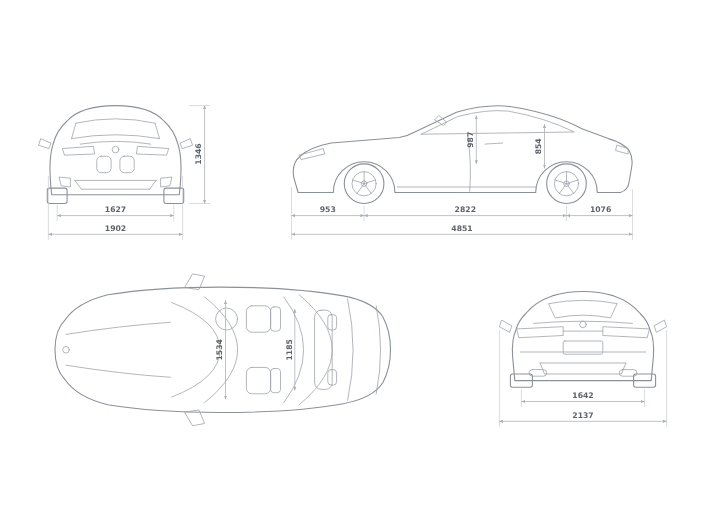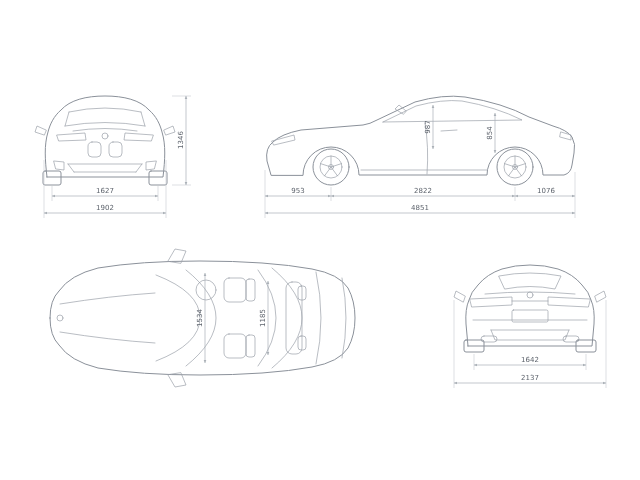--- a/index.html
+++ b/index.html
@@ -1,16 +1,16 @@
 <!DOCTYPE html>
 <html><head>
 <meta charset="utf-8">
 <style>
   html,body{margin:0;padding:0;background:#ffffff;}
-  .canvas{position:relative;width:640px;height:480px;background:#ffffff;overflow:hidden;}
+  .canvas{position:relative;width:640px;height:480px;background:#ffffff;overflow:hidden;font-weight:bold;}
   svg{display:block;}
   .car{fill:none;stroke:#8b919a;stroke-width:1;stroke-linecap:round;stroke-linejoin:round;}
   .car-thin{fill:none;stroke:#9ba1a9;stroke-width:0.7;stroke-linecap:round;stroke-linejoin:round;}
   .dim{stroke:#aab0b7;stroke-width:0.7;fill:none;}
   .ext{stroke:#c6cbd0;stroke-width:0.6;fill:none;}
   .dimtext{font-family:"DejaVu Sans",sans-serif;font-size:7px;fill:#5d636c;text-anchor:middle;}
 </style>
 </head>
 <body>
 

